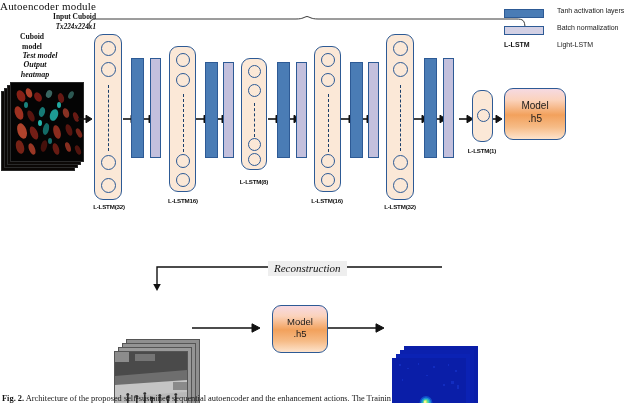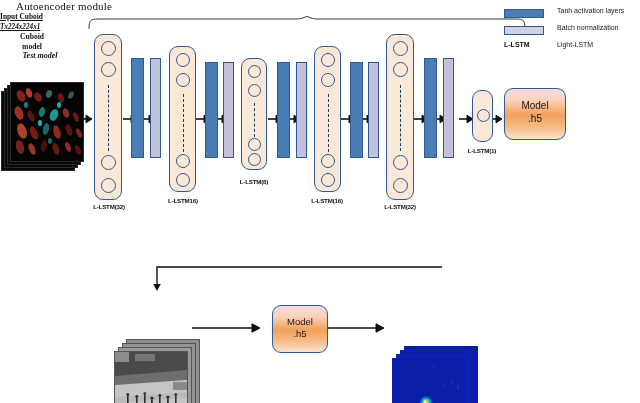--- a/index.html
+++ b/index.html
@@ -4,37 +4,37 @@
 <style>
   html,body{margin:0;padding:0;background:#ffffff;}
   body{width:640px;height:403px;position:relative;overflow:hidden;
        font-family:"Liberation Sans",sans-serif;color:#111;}
   .fig{position:absolute;left:0;top:0;width:640px;height:403px;}
 
   
   .abs{position:absolute;}
   .lbl{position:absolute;font-size:6.2px;font-weight:bold;letter-spacing:-0.2px;
        white-space:nowrap;color:#111;text-align:center;}
-  .serif{font-family:"Liberation Serif",serif;padding-left:16px;}
+  .serif{font-family:"Liberation Serif",serif;}
 
   
   #ae-title{left:232px;top:1px;font-family:"Liberation Serif",serif;font-size:11px;
             font-weight:normal;letter-spacing:.2px;white-space:nowrap;}
   #brace{left:88px;top:16px;width:438px;height:14px;}
 
   
   .cuboid{position:absolute;}
   .cub-l{position:absolute;width:72px;height:78px;border:1px solid #2a2a2a;}
   #cub-a{left:10px;top:70px;}
   #cub-b{left:7px;top:73px;}
   #cub-c{left:4px;top:76px;}
   #cub-d{left:1px;top:79px;}
   .noise{position:absolute;inset:0;overflow:hidden;background:#050505;}
   #cuboid-caption{left:6px;top:156px;width:96px;font-family:"Liberation Serif",serif;
-     font-size:7.4px;font-weight:bold;line-height:9.5px;text-align:left;text-decoration:underline;}
+     font-size:7.4px;font-weight:bold;line-height:9.5px;text-align:right;}
   #cuboid-caption .dim{font-weight:bold;font-style:italic;font-size:7.2px;}
 
   
   .lstm{position:absolute;background:#fbe8d7;border:1.4px solid #2d5a95;
         border-radius:9px;box-sizing:border-box;}
   .node{position:absolute;border:1.3px solid #2d5a95;border-radius:50%;
         background:#fbe8d7;box-sizing:border-box;}
   .dots{position:absolute;border-left:1.6px dashed #1b3f6b;}
   .tanh{position:absolute;background:#4a7cb5;border:1px solid #2d5a95;box-sizing:border-box;}
   .bn{position:absolute;background:#c3c0dd;border:1px solid #2d5a95;box-sizing:border-box;}
@@ -307,20 +307,21 @@
   </div>
 
   <svg id="recon-line" style="left:146px;top:262px;width:300px;height:30px;" viewBox="0 0 300 30">
     <path d="M296,5 L296,5 L296,5" fill="none" stroke="#111" stroke-width="1.4"></path>
     <polyline points="296,5 296,5" fill="none" stroke="#111" stroke-width="1.4"></polyline>
     <path d="M296,5 L296,5" stroke="#111"></path>
     <polyline points="296,5 296,5 296,5" fill="none" stroke="#111"></polyline>
     <path d="M296,5 L11,5 L11,24" fill="none" stroke="#111" stroke-width="1.4"></path>
     <polygon points="7.2,22 14.8,22 11,29" fill="#111"></polygon>
   </svg>
+  <div id="recon-label">Reconstruction</div>
 
   <div class="frameStack">
     <div class="frm" style="left:126px;top:288px;background:#8f8f8f;"></div>
     <div class="frm" style="left:122px;top:292px;background:#949494;"></div>
     <div class="frm" style="left:118px;top:296px;background:#9a9a9a;"></div>
     <div class="frm" style="left:114px;top:300px;overflow:hidden;padding:0;">
       <svg width="72" height="72" viewBox="0 0 72 72">
         <rect width="72" height="72" fill="#b9b9b9"></rect>
         <path d="M0,0 L72,0 L72,20 L0,26 Z" fill="#4a4a4a"></path>
         <path d="M0,24 L72,18 L72,30 L0,34 Z" fill="#6e6e6e"></path>
@@ -403,15 +404,23 @@
         <g>
           <ellipse cx="33" cy="44" rx="6.5" ry="7" fill="#1157cf" opacity=".85"></ellipse>
           <ellipse cx="33" cy="44" rx="5" ry="5.5" fill="#1f8fd6"></ellipse>
           <ellipse cx="33" cy="44" rx="3.4" ry="4" fill="#3fd3a8"></ellipse>
           <ellipse cx="32.5" cy="43.5" rx="2" ry="2.4" fill="#bdf06a"></ellipse>
           <ellipse cx="32" cy="43" rx="1" ry="1.2" fill="#fdf3a0"></ellipse>
         </g>
       </svg>
     </div>
   </div>
-
+  <div id="hm-caption">
+    <span>Output</span><br>
+    <span>heatmap</span>
+  </div>
+
+  <div id="figcaption">
+    <b>Fig. 2.</b>
+    <span>Architecture of the proposed self-sustained sequential autoencoder and the enhancement actions.      The       Trainin</span>
+  </div>
 
 </div>
 
 </body></html>

